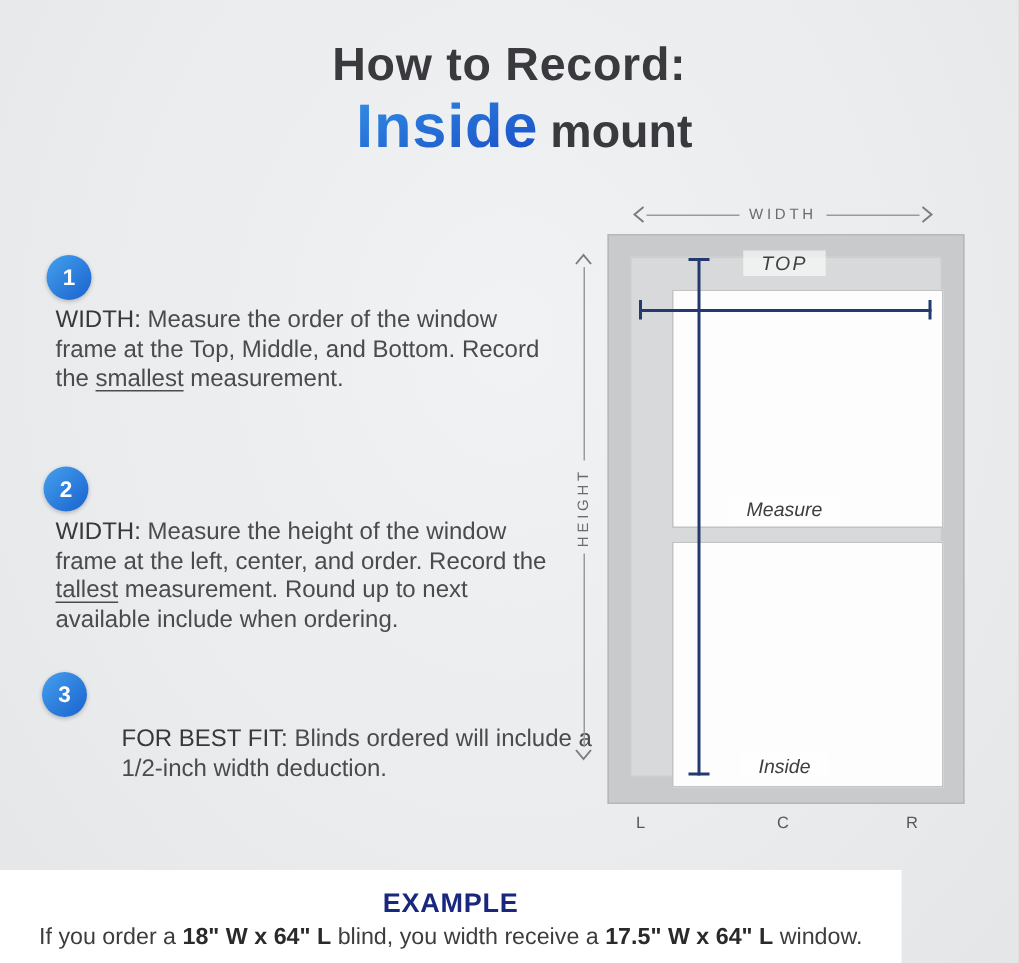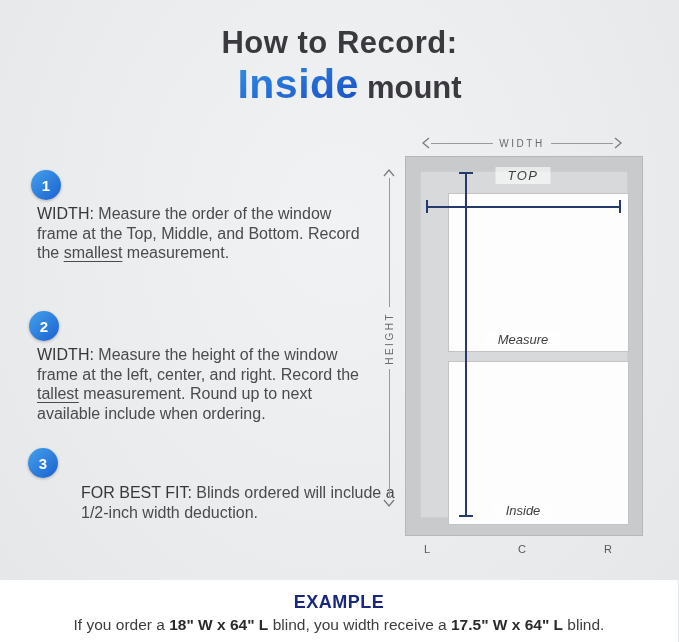--- a/index.html
+++ b/index.html
@@ -65,21 +65,21 @@
     background:rgba(255,255,255,0.6); color:#3e3e40;
     padding:1px 12px; font-size:13px; white-space:nowrap;font-style:italic;
   }
   .chip-top{top:167px; letter-spacing:1.5px; font-weight:500;}
   .chip-middle{top:331px;}
   .chip-bottom{top:502px;}
   .lcr{position:absolute; top:543px; font-size:11px; color:#58585a; letter-spacing:0.5px;}
   .lcr-l{left:424px;} .lcr-c{left:518px;} .lcr-r{left:604px;}
   
   .example-band{
-    position:absolute; left:0; top:580px; width:678px; height:62px; background:#ffffff;
+    position:absolute; left:0; top:580px; width:601px; height:62px; background:#ffffff;
     text-align:center;
   }
   .example-heading{margin-top:12px; font-size:18px; font-weight:700; color:#19277d; letter-spacing:0.5px;}
   .example-line{margin-top:3px; font-size:15.5px; color:#3d3d3f;}
   .example-line b{color:#2a2a2c;}
 </style>
 </head>
 <body>
 
 <div class="canvas">
@@ -90,21 +90,21 @@
   </div>
 
   <div class="step-circle" style="left:31px; top:170px;">
     <span>1</span>
   </div>
   <div class="step-text" style="left:37px; top:204px;"><span class="step-lead">WIDTH:</span><span> Measure the order of the window frame at the Top, Middle, and Bottom. Record the </span><span class="u">smallest</span><span> measurement.</span></div>
 
   <div class="step-circle" style="left:29px; top:311px;">
     <span>2</span>
   </div>
-  <div class="step-text" style="left:37px; top:345px;"><span class="step-lead">WIDTH:</span><span> Measure the height of the window frame at the left, center, and right. Record the </span><span class="u">tallest</span><span> measurement. Round up to next available include when ordering.</span></div>
+  <div class="step-text" style="left:37px; top:345px;"><span class="step-lead">WIDTH:</span><span> Measure the height of the window frame at the left, center, and order. Record the </span><span class="u">tallest</span><span> measurement. Round up to next available include when ordering.</span></div>
 
   <div class="step-circle" style="left:28px; top:448px;">
     <span>3</span>
   </div>
   <div class="step-text" style="left:37px; top:483px; width:342px;margin-left:44px;"><span class="step-lead">FOR BEST FIT:</span><span> Blinds ordered will include a 1/2-inch width deduction.</span><span class="u"></span><span></span></div>
 
   <div class="h-arrow">
     <svg class="chev" width="10" height="14" viewBox="0 0 10 14">
         <path d="M8 2 L2 7 L8 12" fill="none" stroke="#7c7c7e" stroke-width="1.3"></path>
       </svg>
@@ -144,16 +144,16 @@
 
   <div class="chip chip-top">TOP</div>
   <div class="chip chip-middle">Measure</div>
   <div class="chip chip-bottom">Inside</div>
   <div class="lcr lcr-l">L</div>
   <div class="lcr lcr-c">C</div>
   <div class="lcr lcr-r">R</div>
 
   <div class="example-band">
     <div class="example-heading">EXAMPLE</div>
-    <div class="example-line"><span>If you order a </span><b>18" W x 64" L</b><span> blind, you width receive a </span><b>17.5" W x 64" L</b><span> blind.</span></div>
+    <div class="example-line"><span>If you order a </span><b>18" W x 64" L</b><span> blind, you width receive a </span><b>17.5" W x 64" L</b><span> window.</span></div>
   </div>
 
 </div>
 
 </body></html>

